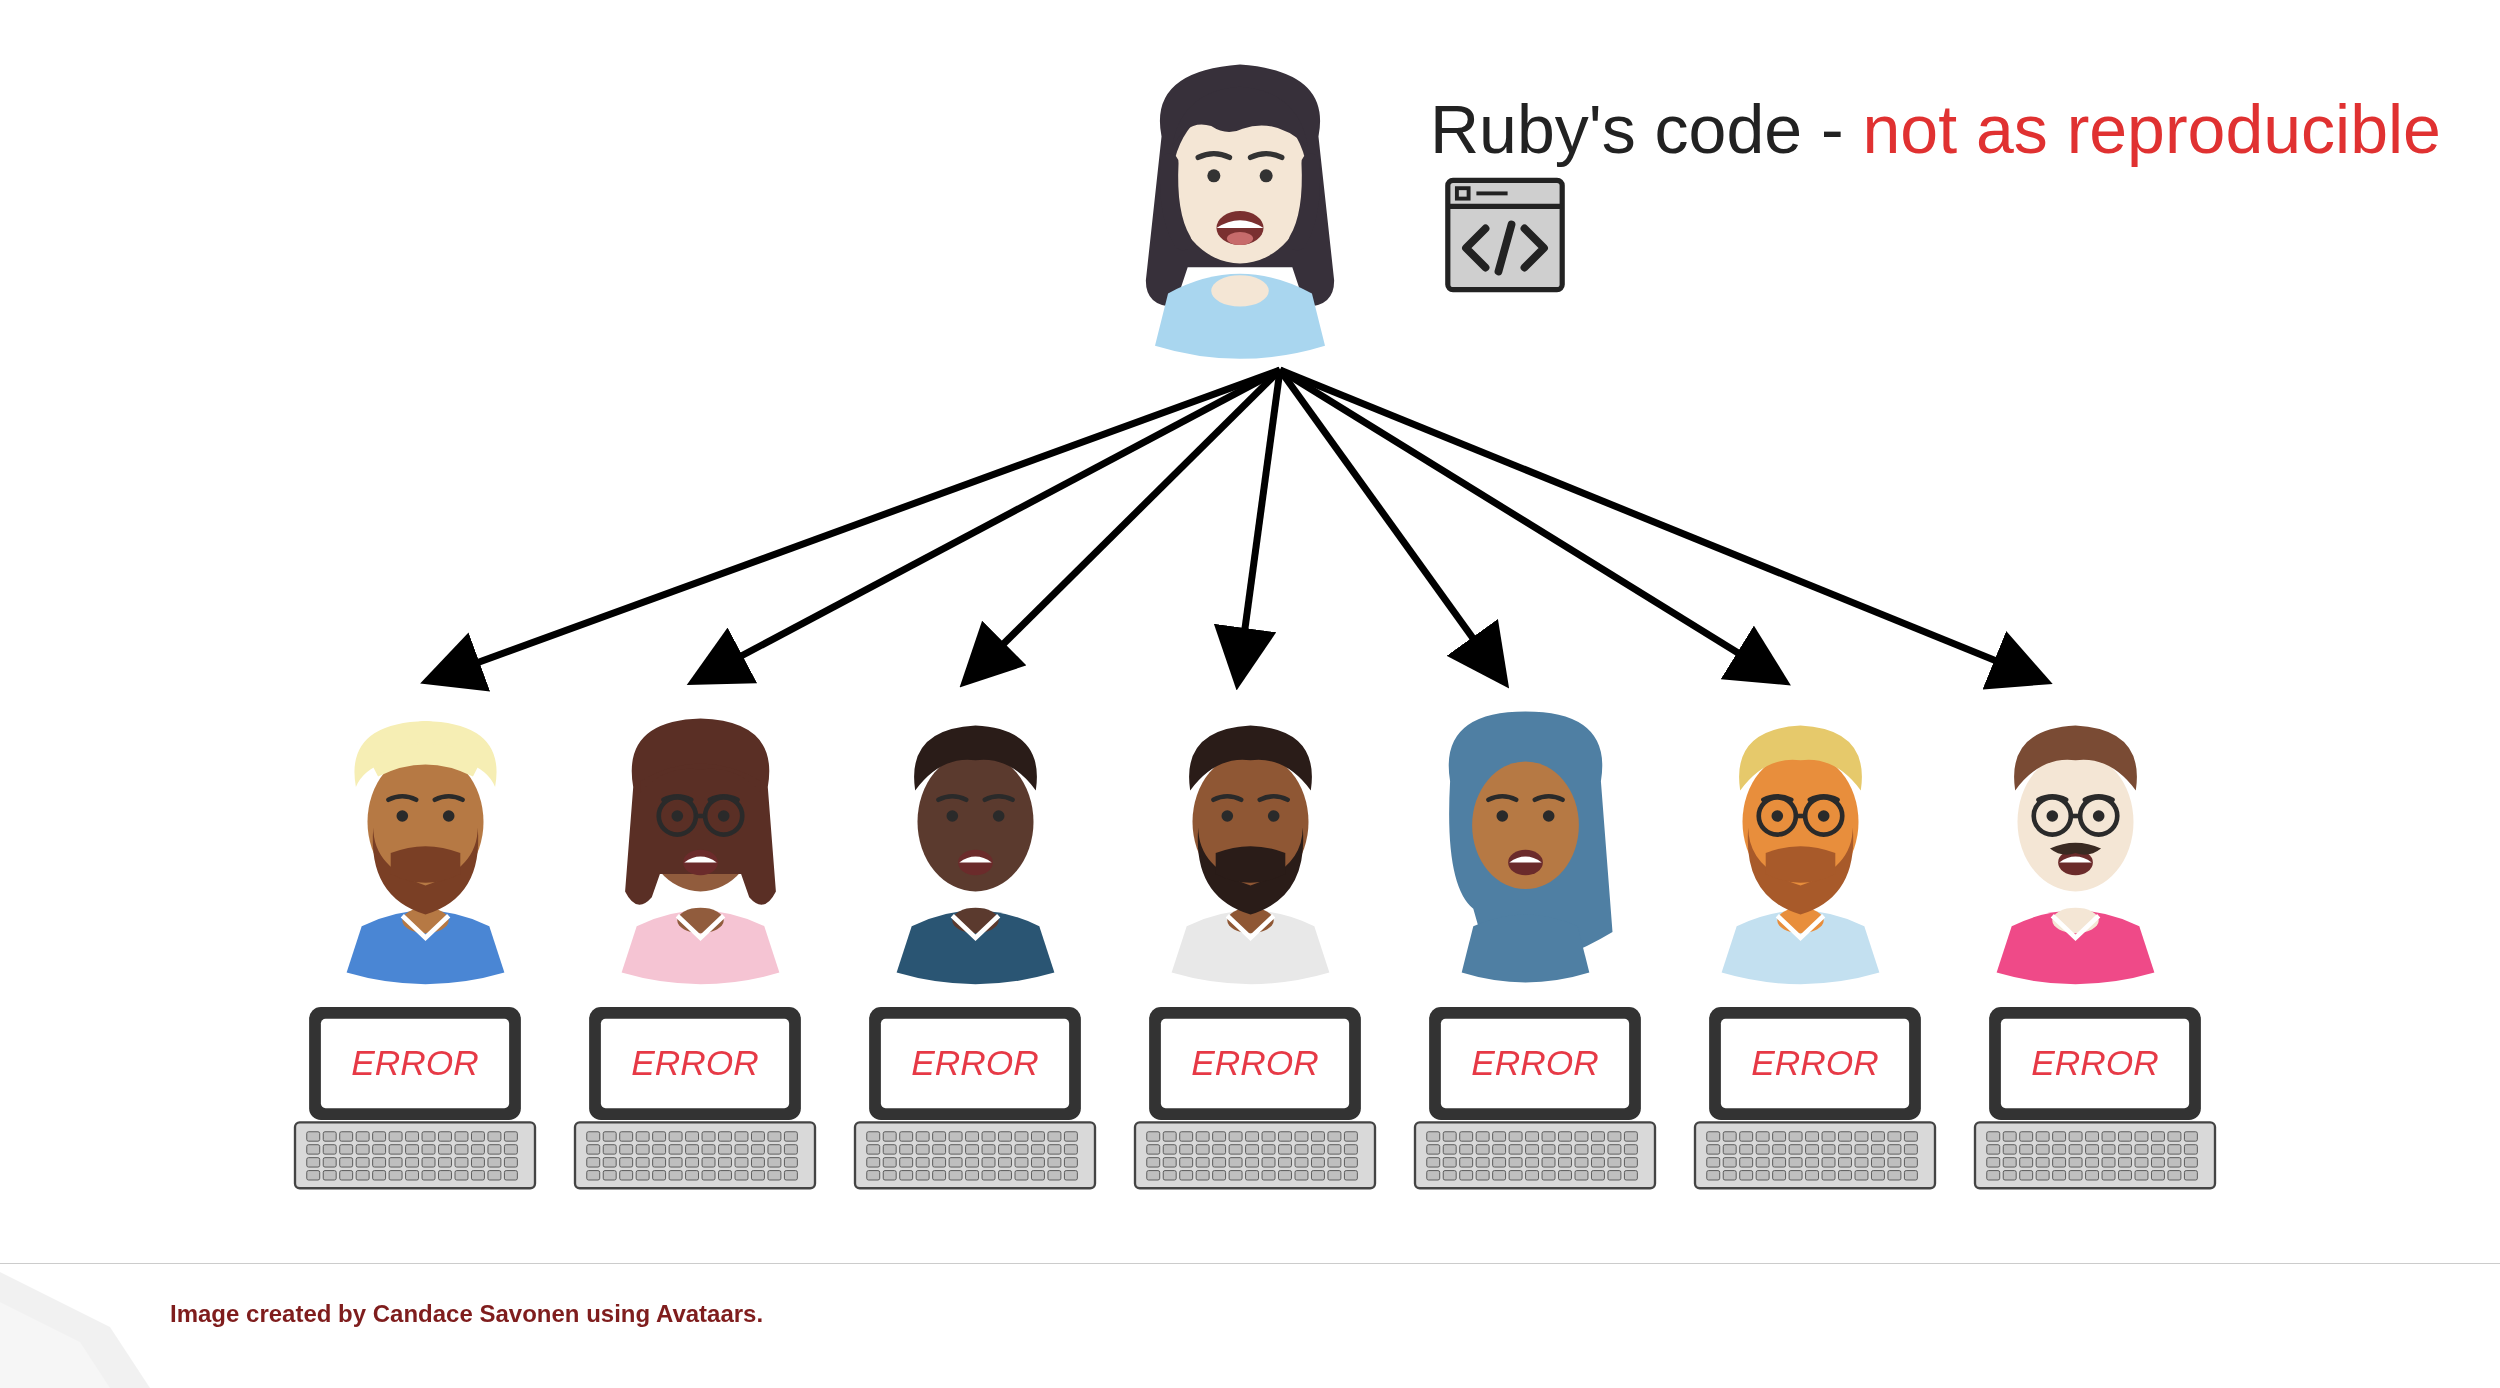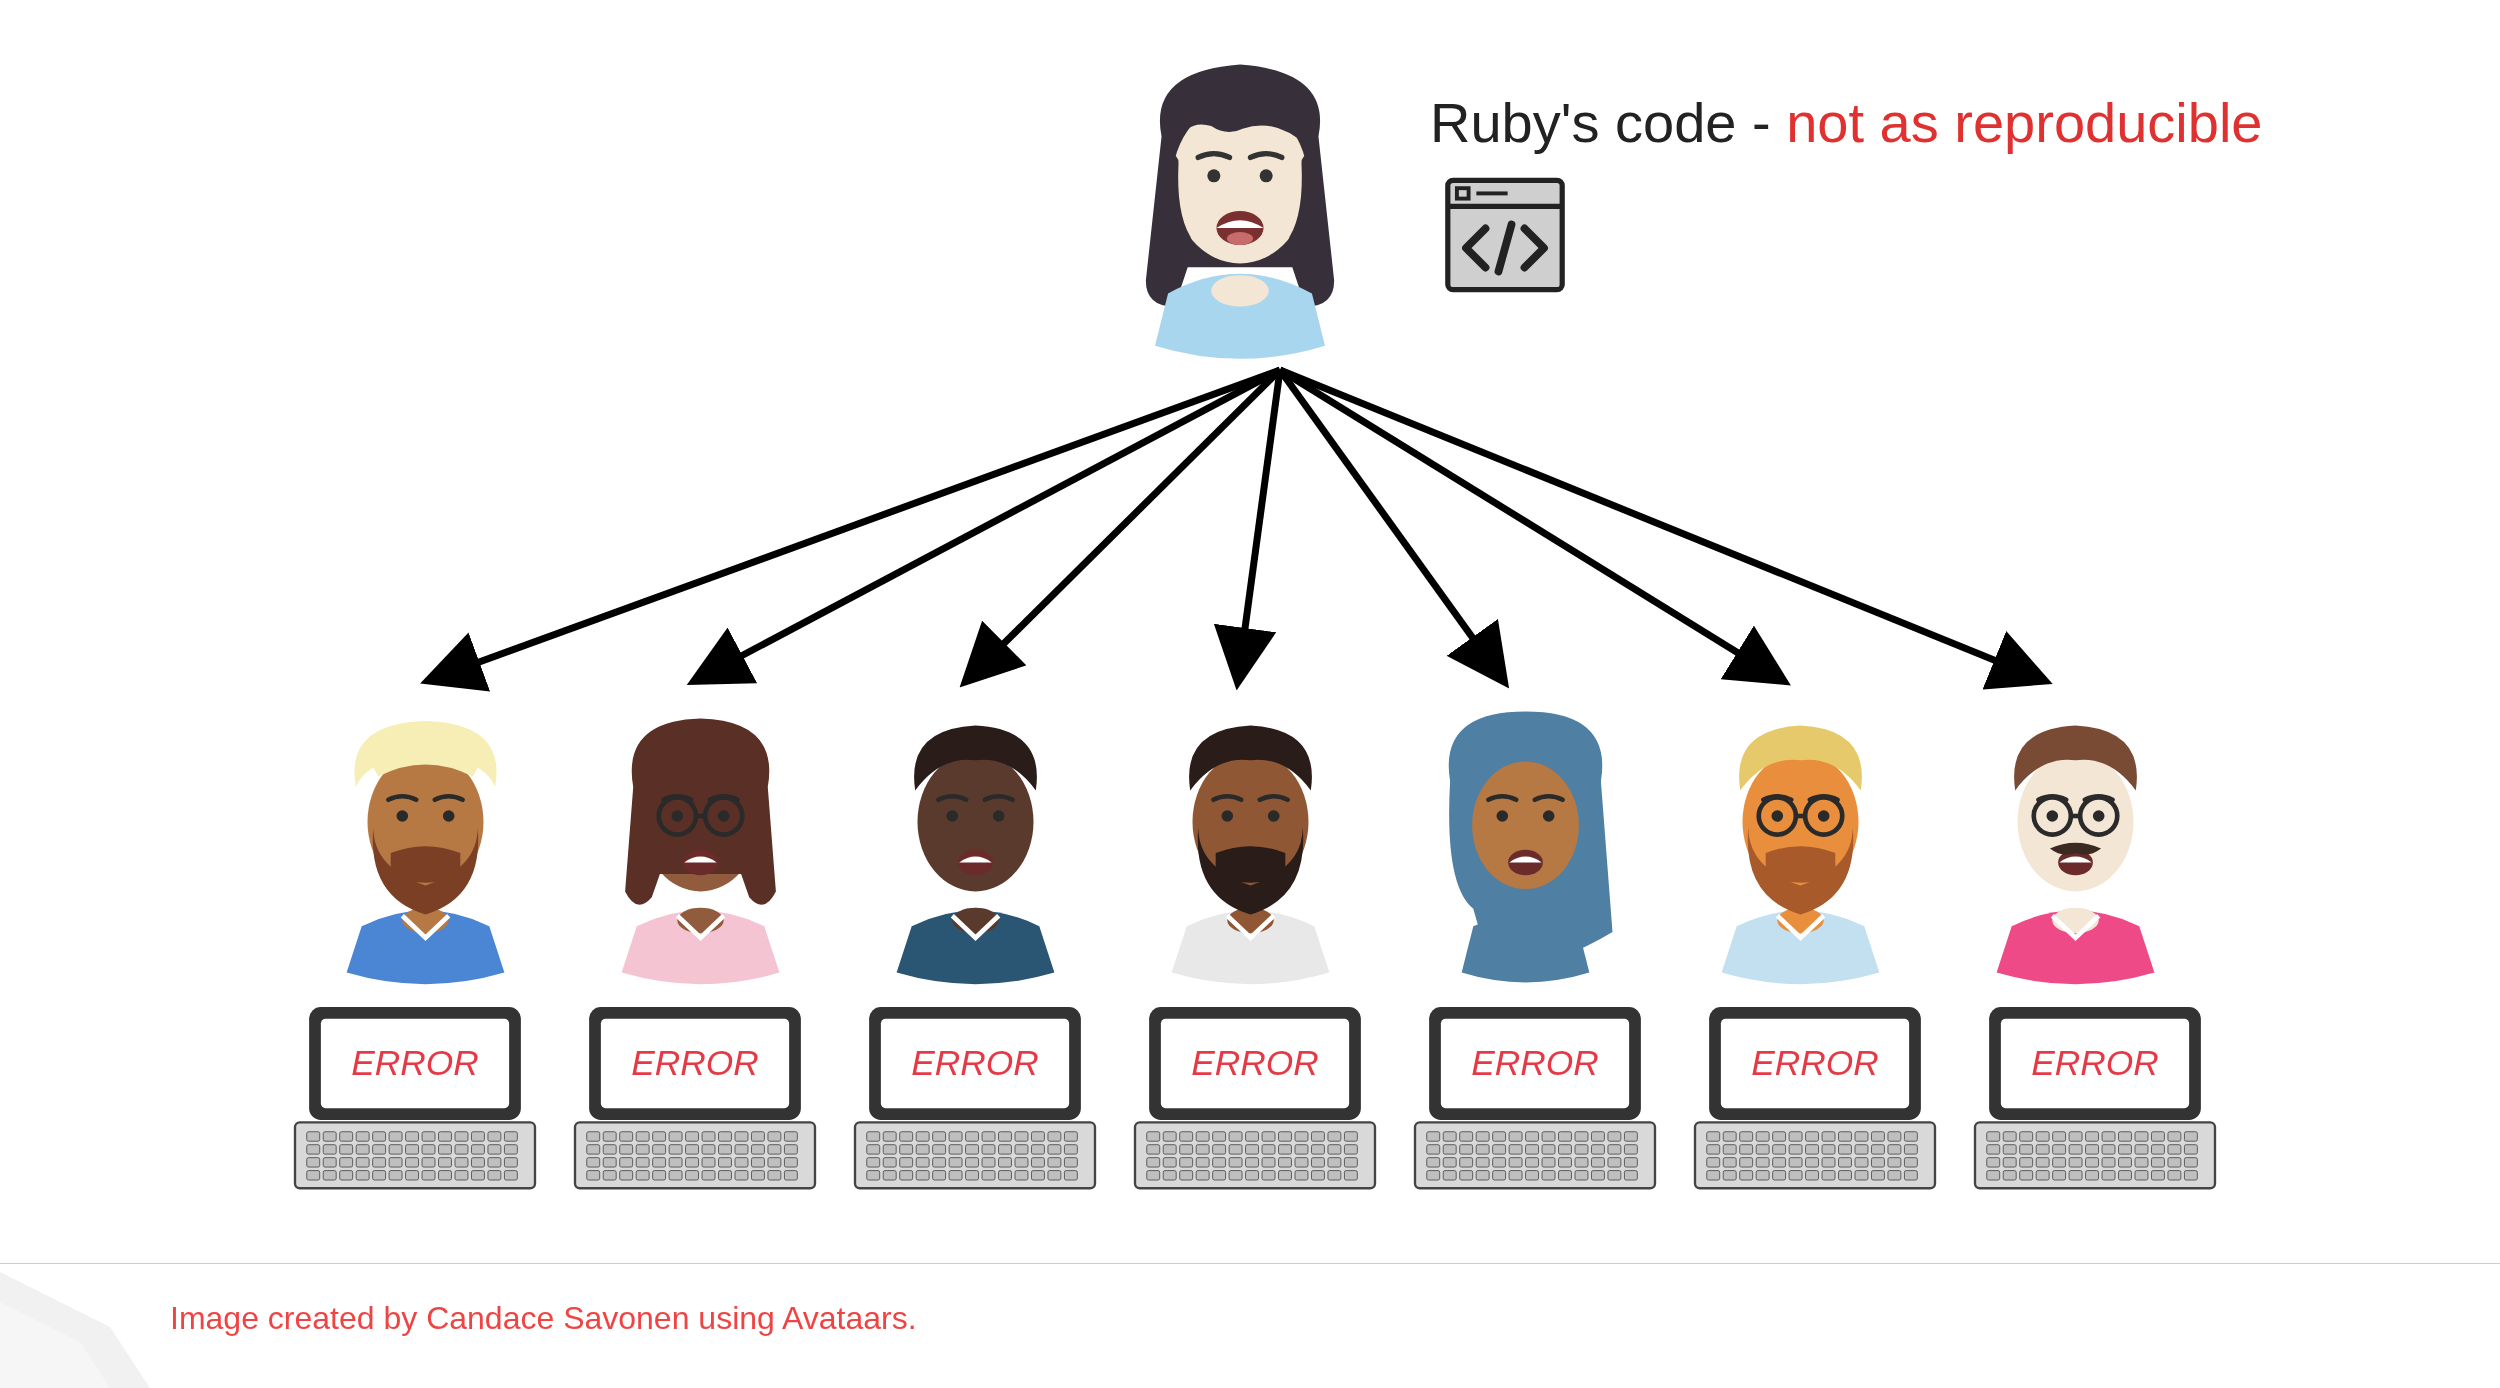--- a/index.html
+++ b/index.html
@@ -14,21 +14,21 @@
   }
   .stage {
     position: relative;
     width: 2500px;
     height: 1388px;
   }
   .title-line {
     position: absolute;
     left: 1430px;
     top: 90px;
-    font-size: 56px;
+    font-size: 68px;
     font-weight: 400;
     color: #222;
     white-space: nowrap;
   }
   .title-line .red {
     color: #e03131;
   }
   .ruby-figure {
     position: absolute;
     left: 1095px;
@@ -87,23 +87,23 @@
     left: 0;
     top: 1255px;
     width: 2500px;
     border: none;
     border-top: 1px solid #ccc;
   }
   .attribution {
     position: absolute;
     left: 170px;
     top: 1300px;
-    font-size: 32px;
-    font-weight: 400;
-    color: #ef4444;
+    font-size: 24px;
+    font-weight: 700;
+    color: #7f1d1d;
   }
   .corner-shape {
     position: absolute;
     left: 0;
     top: 1272px;
     width: 150px;
     height: 116px;
     opacity: 0.35;
   }
 </style>

